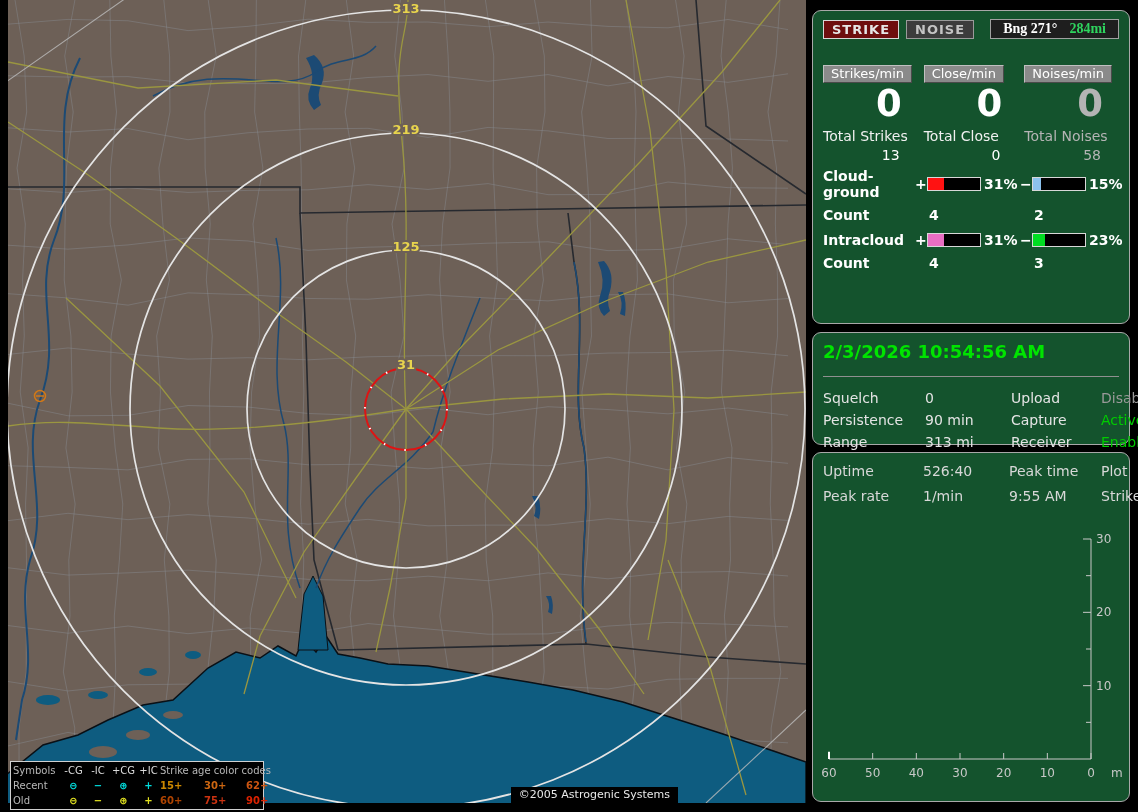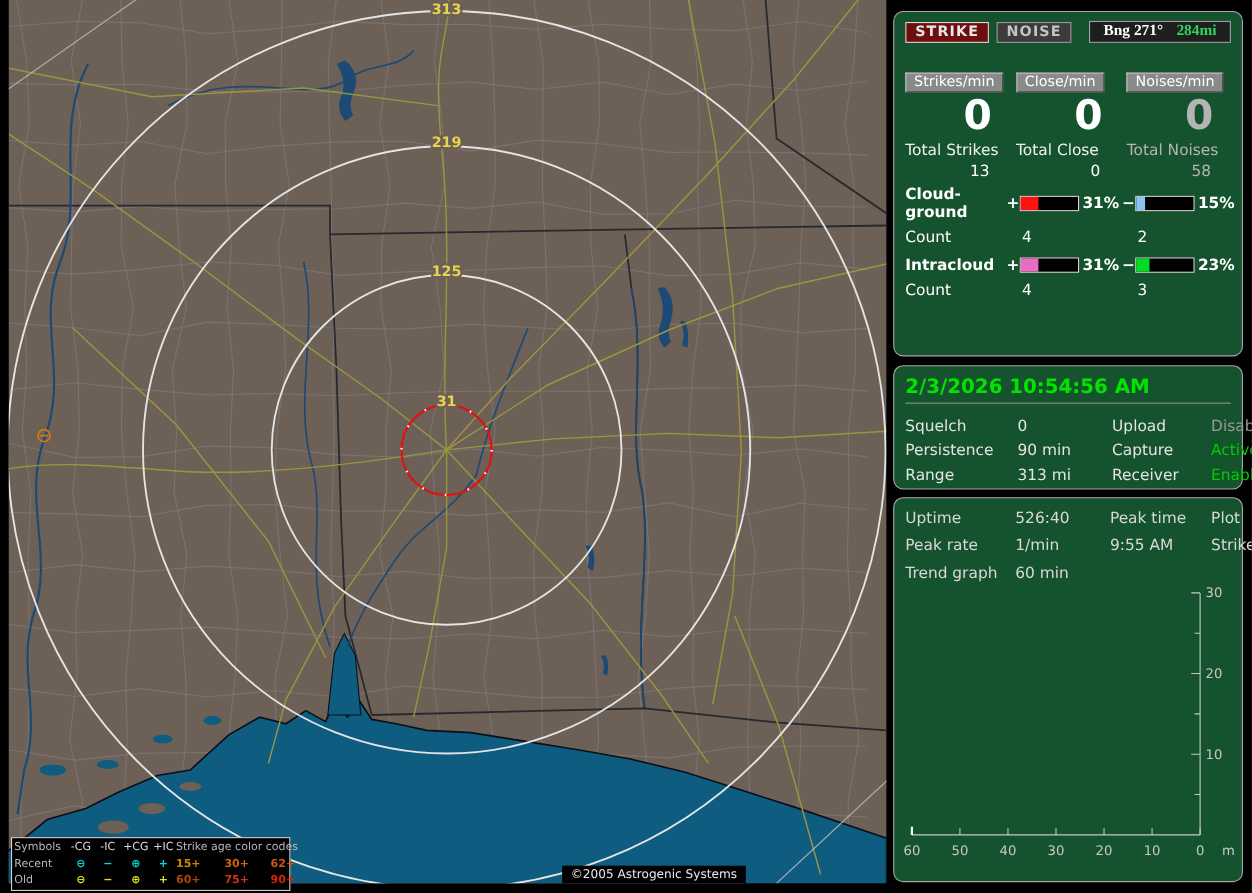--- a/index.html
+++ b/index.html
@@ -54,26 +54,26 @@
   .big{font-size:37px;font-weight:bold;color:#fff;text-align:right;padding-right:16px;line-height:1.15;}
   .tlabel{font-size:14px;color:#f0f0f0;margin-top:2px;white-space:nowrap;}
   .tval{font-size:14px;color:#fff;text-align:right;padding-right:18px;margin-top:3px;}
   .counter.dim .big,.counter.dim .tlabel,.counter.dim .tval{color:#b4b4b4;}
   
   .dist-title{color:#b0b0b0;font-size:14px;border-bottom:1px solid #8a8a8a;
     padding-bottom:3px;margin-top:17px;margin-bottom:6px;width:79%;}
   .dist-row{display:grid;grid-template-columns:92px 12px 57px 36px 12px 57px 32px;
     align-items:center;font-weight:bold;font-size:14px;color:#fff;margin-top:5px;}
   .count-row{display:grid;grid-template-columns:92px 12px 57px 36px 12px 57px 32px;
-    font-weight:normal;font-size:14px;color:#fff;margin:7px 0 9px 0;}
+    font-weight:bold;font-size:14px;color:#fff;margin:7px 0 9px 0;}
   .count-row .cnt{padding-left:2px;}
   .bar{height:12px;border:1px solid #d8d8d8;background:#000;margin-right:3px;}
   .bar .fill{height:100%;}
   
-  .datetime{color:#00e400;font-size:18px;font-weight:bold;border-bottom:1px solid #909090;padding-bottom:4px;}
+  .datetime{color:#00e400;font-size:18px;font-weight:bold;border-bottom:1px solid #909090;padding-bottom:14px;}
   .status-grid{display:grid;grid-template-columns:102px 86px 90px auto;row-gap:6px;
     margin-top:13px;font-size:14px;color:#e4e4e4;}
   
   .info-grid{display:grid;grid-template-columns:100px 86px 92px auto;row-gap:9px;
     font-size:14px;color:#d8d8d8;margin-top:2px;}
   .trend-row{display:grid;grid-template-columns:100px auto;font-size:14px;color:#d8d8d8;margin-top:9px;}
   .trend-chart{position:absolute;right:6px;bottom:2px;}
 </style>
 </head>
 <body>
@@ -324,24 +324,20 @@
     <div>Uptime</div>
     <div>526:40</div>
     <div>Peak time</div>
     <div>Plot</div>
 
     <div>Peak rate</div>
     <div>1/min</div>
     <div>9:55 AM</div>
     <div>Strike</div>
   </div>
-  <div class="trend-row">
-    <div>Trend graph</div>
-    <div>60 min</div>
-  </div>
   <div class="trend-chart">
     <svg id="trend-svg" width="302" height="264">
         <line x1="270" y1="8" x2="270" y2="228" stroke="#c8c8c8" stroke-width="1"></line>
         <line x1="8" y1="228" x2="270" y2="228" stroke="#c8c8c8" stroke-width="1"></line>
         <line x1="8" y1="228" x2="8" y2="222" stroke="#c8c8c8" stroke-width="1"></line>
         <text x="8" y="246" fill="#c8c8c8" font-size="12" text-anchor="middle">60</text>
         <line x1="51.666666666666664" y1="228" x2="51.666666666666664" y2="222" stroke="#c8c8c8" stroke-width="1"></line>
         <text x="51.666666666666664" y="246" fill="#c8c8c8" font-size="12" text-anchor="middle">50</text>
         <line x1="95.33333333333333" y1="228" x2="95.33333333333333" y2="222" stroke="#c8c8c8" stroke-width="1"></line>
         <text x="95.33333333333333" y="246" fill="#c8c8c8" font-size="12" text-anchor="middle">40</text>

